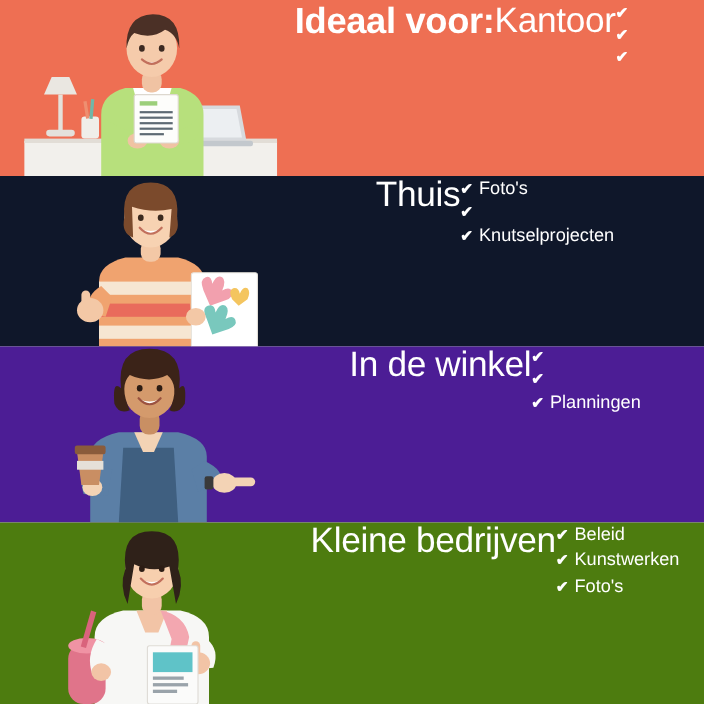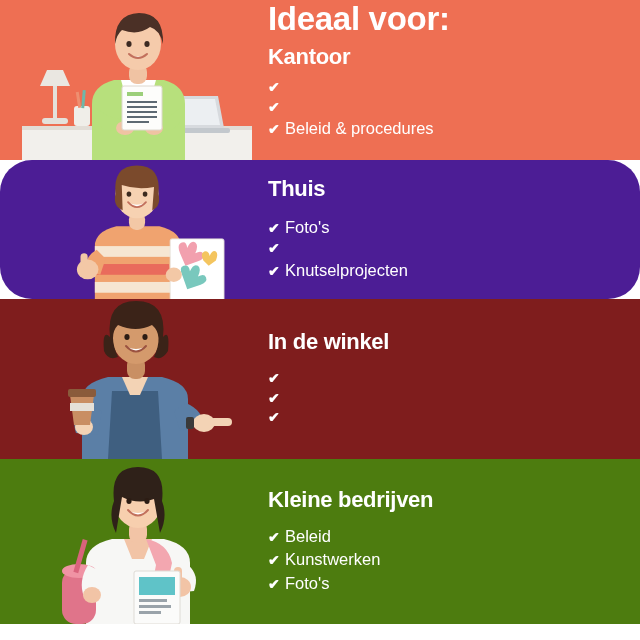--- a/index.html
+++ b/index.html
@@ -18,22 +18,22 @@
     width: 640px;
     height: 640px;
   }
   .band {
     position: relative;
     width: 100%;
     box-sizing: border-box;
     overflow: visible;
   }
   .band-1 { height: 160px; background: #ee6f53; }
-  .band-2 { height: 139px; background: #4c1d95; border-radius: 32px; }
-  .band-3 { height: 160px; background: #7f1d1d; }
+  .band-2 { height: 155px; background: #0f172a; }
+  .band-3 { height: 160px; background: #4c1d95; }
   .band-4 { height: 165px; background: #4d7c0f; }
 
   .band-inner {
     position: relative;
     height: 100%;
     display: flex;
     align-items: flex-start;
   }
 
   
@@ -48,37 +48,37 @@
   .photo svg { display: block; width: 100%; height: 100%; }
 
   
   .text-col {
     position: absolute;
     left: 268px;
     top: 0;
     right: 8px;
     height: 100%;
     display: flex;
-    flex-direction: column;
+    flex-direction: row;
     justify-content: center;
   }
   .band-1 .text-col { justify-content: flex-start; padding-top: 2px; }
 
   .intro-title {
     color: #ffffff;
     font-size: 33px;
     font-weight: bold;
     letter-spacing: -0.3px;
     line-height: 1.05;
     margin: 0 0 8px 0;
   }
   .band-title {
     color: #ffffff;
-    font-size: 22px;
-    font-weight: bold;
+    font-size: 32px;
+    font-weight: normal;
     letter-spacing: -0.3px;
     line-height: 1.05;
     margin: 0 0 10px 0;
   }
   .band-2 .band-title { margin-bottom: 16px; }
   .band-3 .band-title { margin-bottom: 16px; }
   .band-4 .band-title { margin-bottom: 14px; }
 
   ul.bullets {
     list-style: none;
@@ -171,21 +171,20 @@
         <h2 class="band-title">Kantoor</h2>
         <ul class="bullets">
           <li>
               <span class="check">✔</span>
             </li>
           <li>
               <span class="check">✔</span>
             </li>
           <li>
               <span class="check">✔</span>
-              <span>Beleid &amp; procedures</span>
             </li>
         </ul>
       </div>
     </div>
   </section>
 
   <section class="band band-2">
     <div class="band-inner">
       <div class="photo">
         <svg viewBox="0 0 230 155" xmlns="http://www.w3.org/2000/svg">
@@ -277,20 +276,21 @@
         <h2 class="band-title">In de winkel</h2>
         <ul class="bullets">
           <li>
               <span class="check">✔</span>
             </li>
           <li>
               <span class="check">✔</span>
             </li>
           <li>
               <span class="check">✔</span>
+              <span>Planningen</span>
             </li>
         </ul>
       </div>
     </div>
   </section>
 
   <section class="band band-4">
     <div class="band-inner">
       <div class="photo">
         <svg viewBox="0 0 230 165" xmlns="http://www.w3.org/2000/svg">

